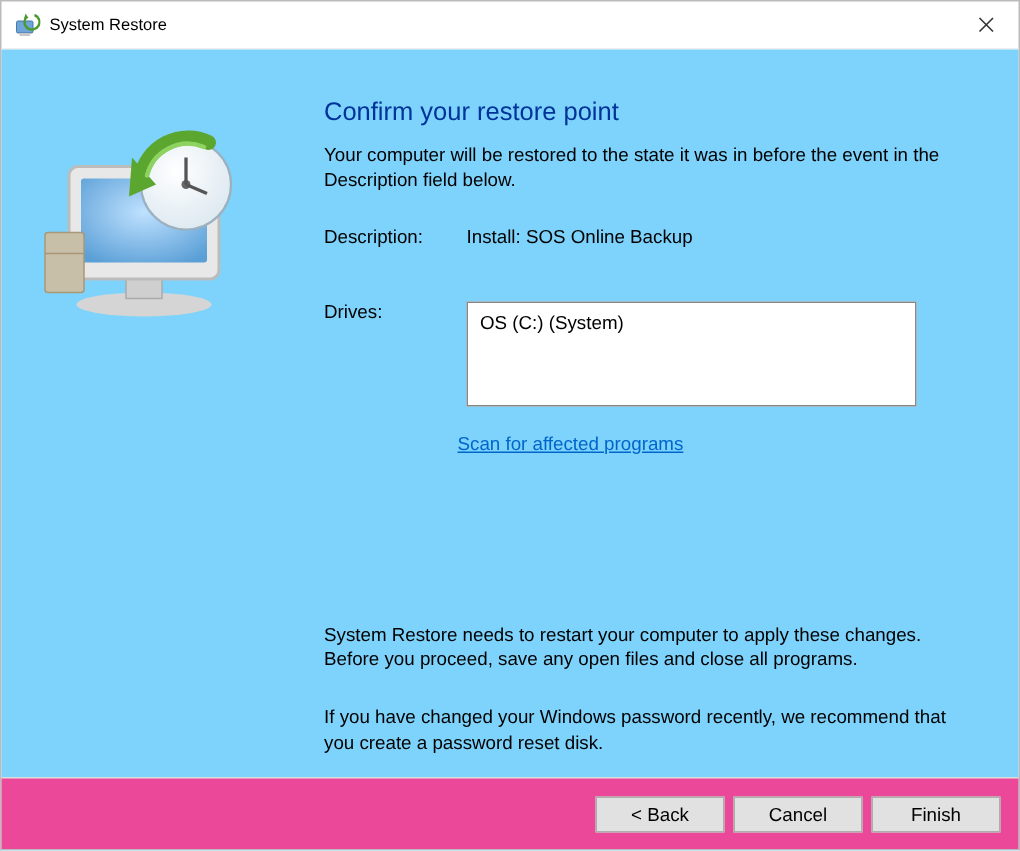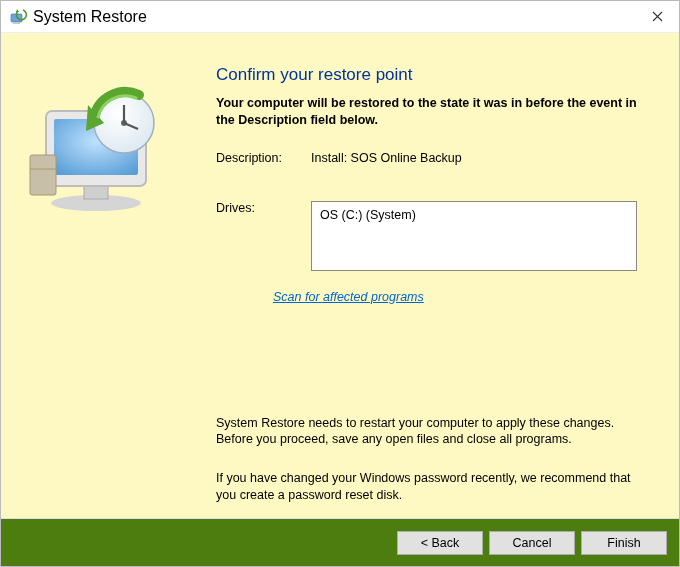--- a/index.html
+++ b/index.html
@@ -27,37 +27,37 @@
       align-items: center;
       padding: 0 0 0 8px;
       border-bottom: 1px solid #eee;
     }
     .titlebar .app-icon {
       width: 18px;
       height: 18px;
       margin-right: 6px;
     }
     .titlebar .title-text {
-      font-size: 16px;
+      font-size: 11px;
       color: #000;
       flex: 1;
     }
     .titlebar .close-btn {
       width: 44px;
       height: 30px;
       display: flex;
       align-items: center;
       justify-content: center;
       color: #555;
       font-size: 14px;
     }
     .body {
       flex: 1;
       display: flex;
-      background: #fef9c3;
+      background: #7dd3fc;
     }
     .sidebar {
       width: 195px;
       padding: 30px 0 0 0;
       display: flex;
       justify-content: center;
       align-items: flex-start;
     }
     .sidebar svg {
       margin-top: 10px;
@@ -72,71 +72,69 @@
       color: #003399;
       font-size: 17px;
       font-weight: 400;
       margin: 0 0 10px 0;
     }
     .subtext {
       font-size: 12.5px;
       color: #000;
       line-height: 1.35;
       margin-bottom: 22px;
-      font-weight: bold;
     }
     .field-row {
       display: flex;
       font-size: 12.5px;
       color: #000;
       margin-bottom: 6px;
       align-items: flex-start;
     }
     .field-label {
       width: 95px;
       flex-shrink: 0;
     }
     .field-value {
       flex: 1;
     }
     .drives-row {
       margin-top: 30px;
     }
     .drives-box {
       border: 1px solid #888;
-      width: 326px;
+      width: 300px;
       height: 70px;
       padding: 6px 8px;
       font-size: 12.5px;
       background: #fff;
     }
     .scan-link-row {
       margin-top: 10px;
-      margin-left: 57px;
-      font-style: italic;
+      margin-left: 89px;
     }
     .scan-link {
       color: #0066cc;
       text-decoration: underline;
       font-size: 12.5px;
       cursor: pointer;
     }
     .spacer {
       flex: 1;
     }
     .note {
       font-size: 12.5px;
       color: #000;
       line-height: 1.35;
       margin-bottom: 14px;
     }
     .footer {
       height: 48px;
       border-top: 1px solid #ddd;
-      background: #4d7c0f;
+      background: #ec4899;
       display: flex;
       justify-content: flex-end;
       align-items: center;
       padding: 0 12px;
       gap: 6px;
     }
     .btn {
       min-width: 86px;
       height: 24px;
       font-size: 12.5px;

